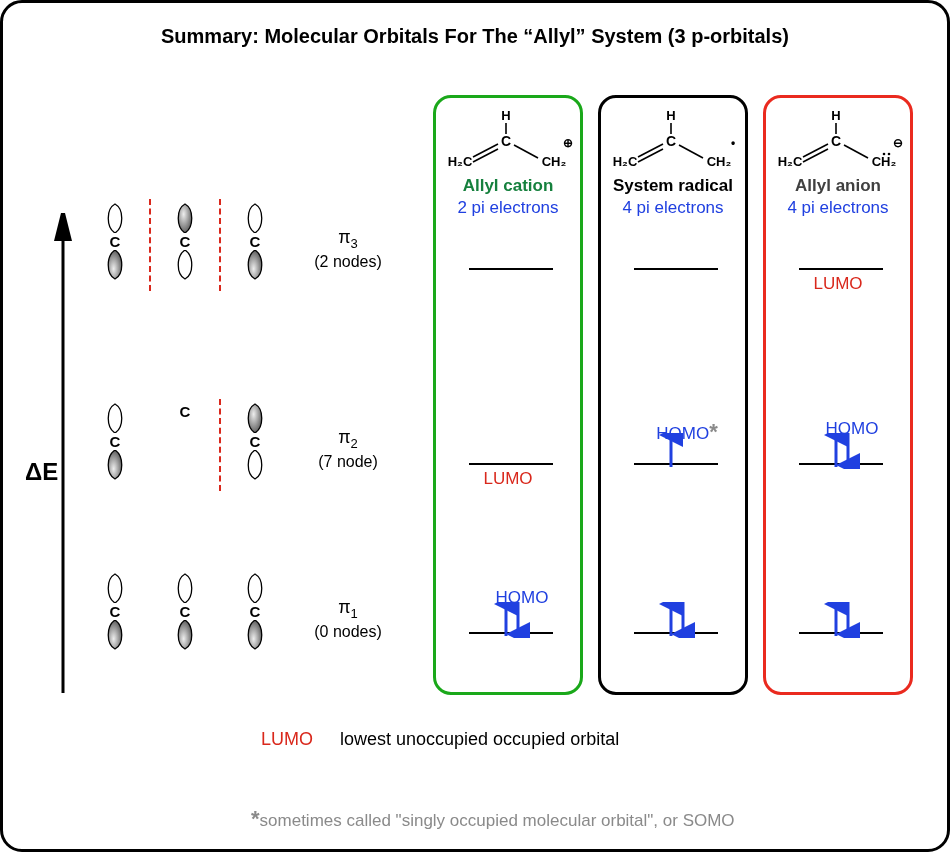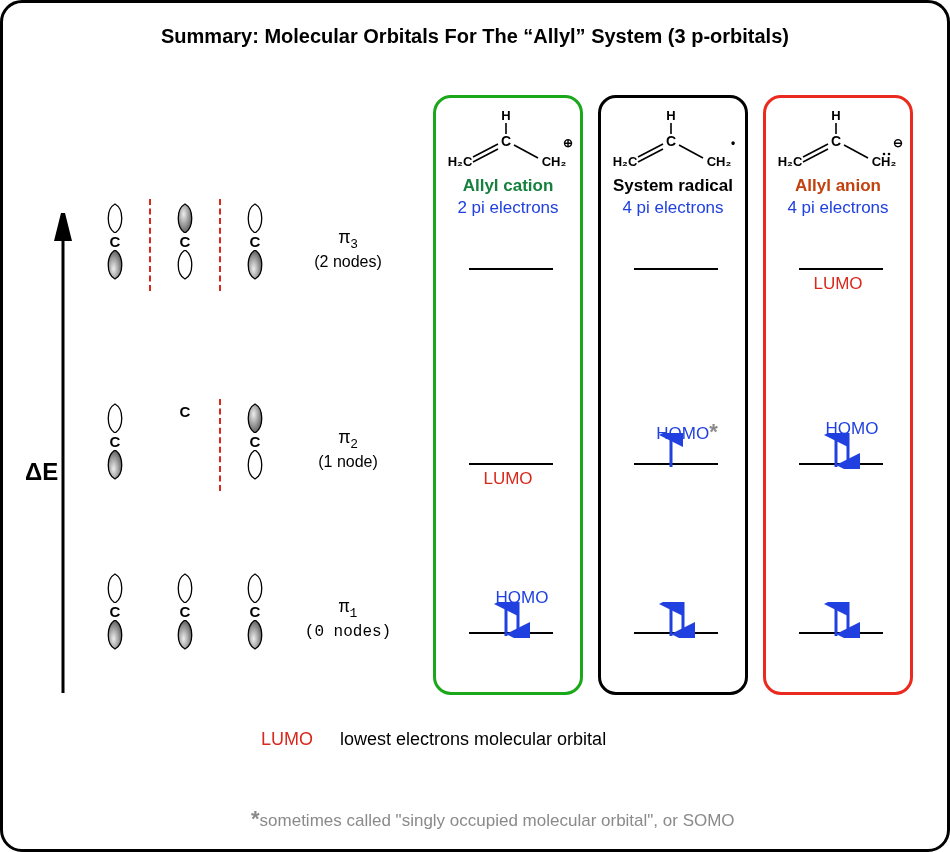--- a/index.html
+++ b/index.html
@@ -27,21 +27,21 @@
     position: absolute; top: 92px; width: 150px; height: 600px;
     border: 3px solid; border-radius: 18px; background: #fff;
   }
   .species-box.green { border-color: #1aa81a; }
   .species-box.black { border-color: #000; }
   .species-box.red { border-color: #ea2a1f; }
 
   .structure { position: absolute; top: 10px; left: 0; width: 100%; height: 64px; }
   .sp-name { position: absolute; top: 78px; left: 0; width: 100%; text-align: center; font-weight: bold; font-size: 17px; }
   .sp-name.green { color: #15803d; }
-  .sp-name.red { color: #c2410c; }
+  .sp-name.red { color: #404040; }
   .pi-e { position: absolute; top: 100px; left: 0; width: 100%; text-align: center; font-size: 17px; color: #2040e0; }
 
   .level-line { position: absolute; left: 33px; width: 84px; height: 0; border-top: 2.5px solid #000; }
   .homo-lumo { position: absolute; left: 0; width: 100%; text-align: center; font-size: 17px; }
   .homo { color: #2040e0; padding-left: 28px; }
   .lumo { color: #d9281c; }
 
   .electron-arrow { position: absolute; }
 
   .legend { position: absolute; left: 240px; top: 726px; font-size: 18px; }
@@ -217,21 +217,21 @@
               </radialGradient>
     <radialGradient id="gDn" cx="40%" cy="65%" r="70%">
                 <stop offset="0%" stop-color="#eee"></stop>
                 <stop offset="100%" stop-color="#555"></stop>
               </radialGradient>
     </defs>
             <path d="M11 0 C 2 6 2 24 11 29 C 20 24 20 6 11 0 Z" fill="#fff" stroke="#000" stroke-width="1.3"></path>
           </svg>
         </div>
         <div class="node-line" style="top: -4px; height: 92px; left: 216px;"></div>
-        <div class="pi-label" style="left: 300px; top: 24px;"><span>π</span><sub class="pi-sub">2</sub><br><span class="nodes">(1 node)</span></div>
+        <div class="pi-label" style="left: 300px; top: 24px;"><span>π</span><sub class="pi-sub">2</sub><br><span class="nodes">(7 node)</span></div>
       </div>
       <div class="orb-row" style="top: 570px; left: 0px; width: 420px; height: 100px;">
         <div class="orb-col" style="left: 90px; top: 0px;">
           <svg class="lobe" width="22" height="30">
             <defs>
     <radialGradient id="gUp" cx="40%" cy="35%" r="70%">
                 <stop offset="0%" stop-color="#eee"></stop>
                 <stop offset="100%" stop-color="#555"></stop>
               </radialGradient>
     <radialGradient id="gDn" cx="40%" cy="65%" r="70%">
@@ -307,21 +307,21 @@
                 <stop offset="100%" stop-color="#555"></stop>
               </radialGradient>
     <radialGradient id="gDn" cx="40%" cy="65%" r="70%">
                 <stop offset="0%" stop-color="#eee"></stop>
                 <stop offset="100%" stop-color="#555"></stop>
               </radialGradient>
     </defs>
             <path d="M11 0 C 2 6 2 24 11 29 C 20 24 20 6 11 0 Z" fill="url(#gDn)" stroke="#000" stroke-width="1.3"></path>
           </svg>
         </div>
-        <div class="pi-label" style="left: 300px; top: 24px; font-family: Liberation Mono, monospace;"><span>π</span><sub class="pi-sub">1</sub><br><span class="nodes">(0 nodes)</span></div>
+        <div class="pi-label" style="left: 300px; top: 24px;"><span>π</span><sub class="pi-sub">1</sub><br><span class="nodes">(0 nodes)</span></div>
       </div>
     </div>
 
   <div id="species-area">
       <div class="species-box green" style="left: 430px;">
         <div class="structure"><svg width="150" height="64">
     <text x="70" y="12" font-size="13" font-weight="bold" text-anchor="middle">H</text>
     <line x1="70" y1="15" x2="70" y2="26" stroke="#000" stroke-width="1.6"></line>
     <text x="70" y="38" font-size="14" font-weight="bold" text-anchor="middle">C</text>
     <line x1="62" y1="36" x2="37" y2="49" stroke="#000" stroke-width="1.6"></line>
@@ -449,20 +449,20 @@
             <line x1="70" y1="34" x2="70" y2="2" stroke="#2040e0" stroke-width="3" marker-end="url(#eUp)"></line>
             <line x1="82" y1="0" x2="82" y2="32" stroke="#2040e0" stroke-width="3" marker-end="url(#eDn)"></line>
           </svg>
         </div>
       </div>
     </div>
 
   <div class="legend">
     <div class="legend-row">
       <span class="legend-lumo">LUMO</span>
-      <span>lowest electrons molecular orbital</span>
+      <span>lowest unoccupied occupied orbital</span>
     </div>
   </div>
   <div class="footnote">
     <span class="asterisk">*</span><span>sometimes called "singly occupied molecular orbital", or SOMO</span>
   </div>
 
 </div>
 
 </body></html>

